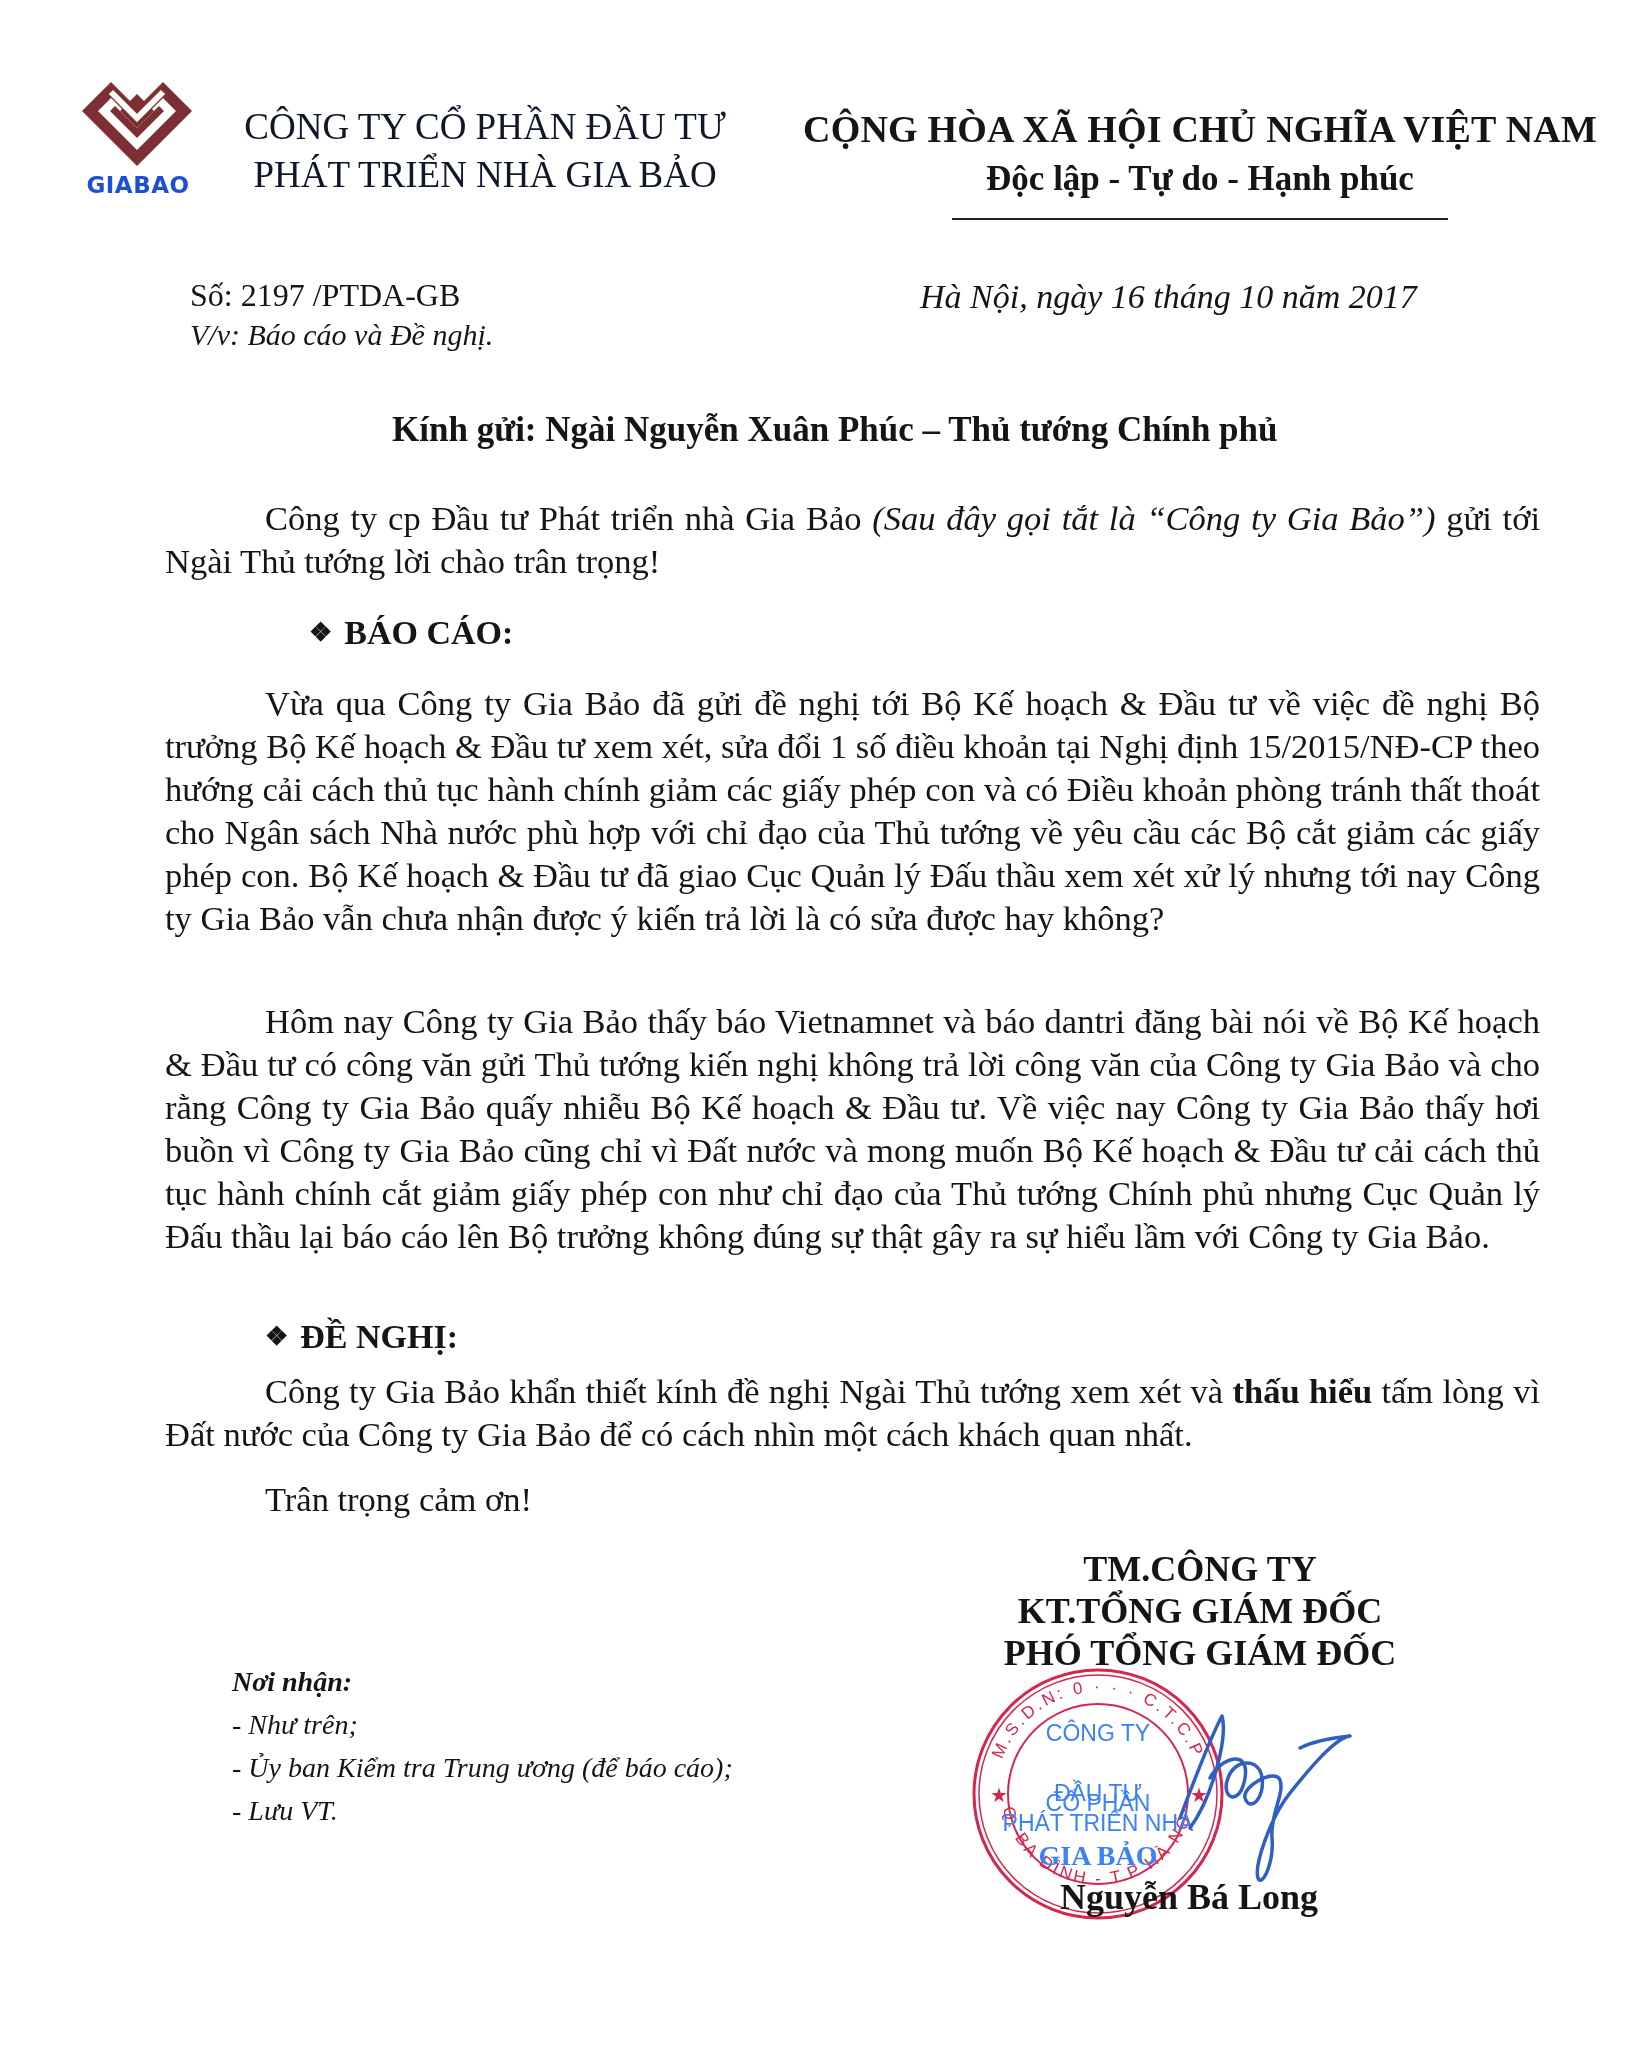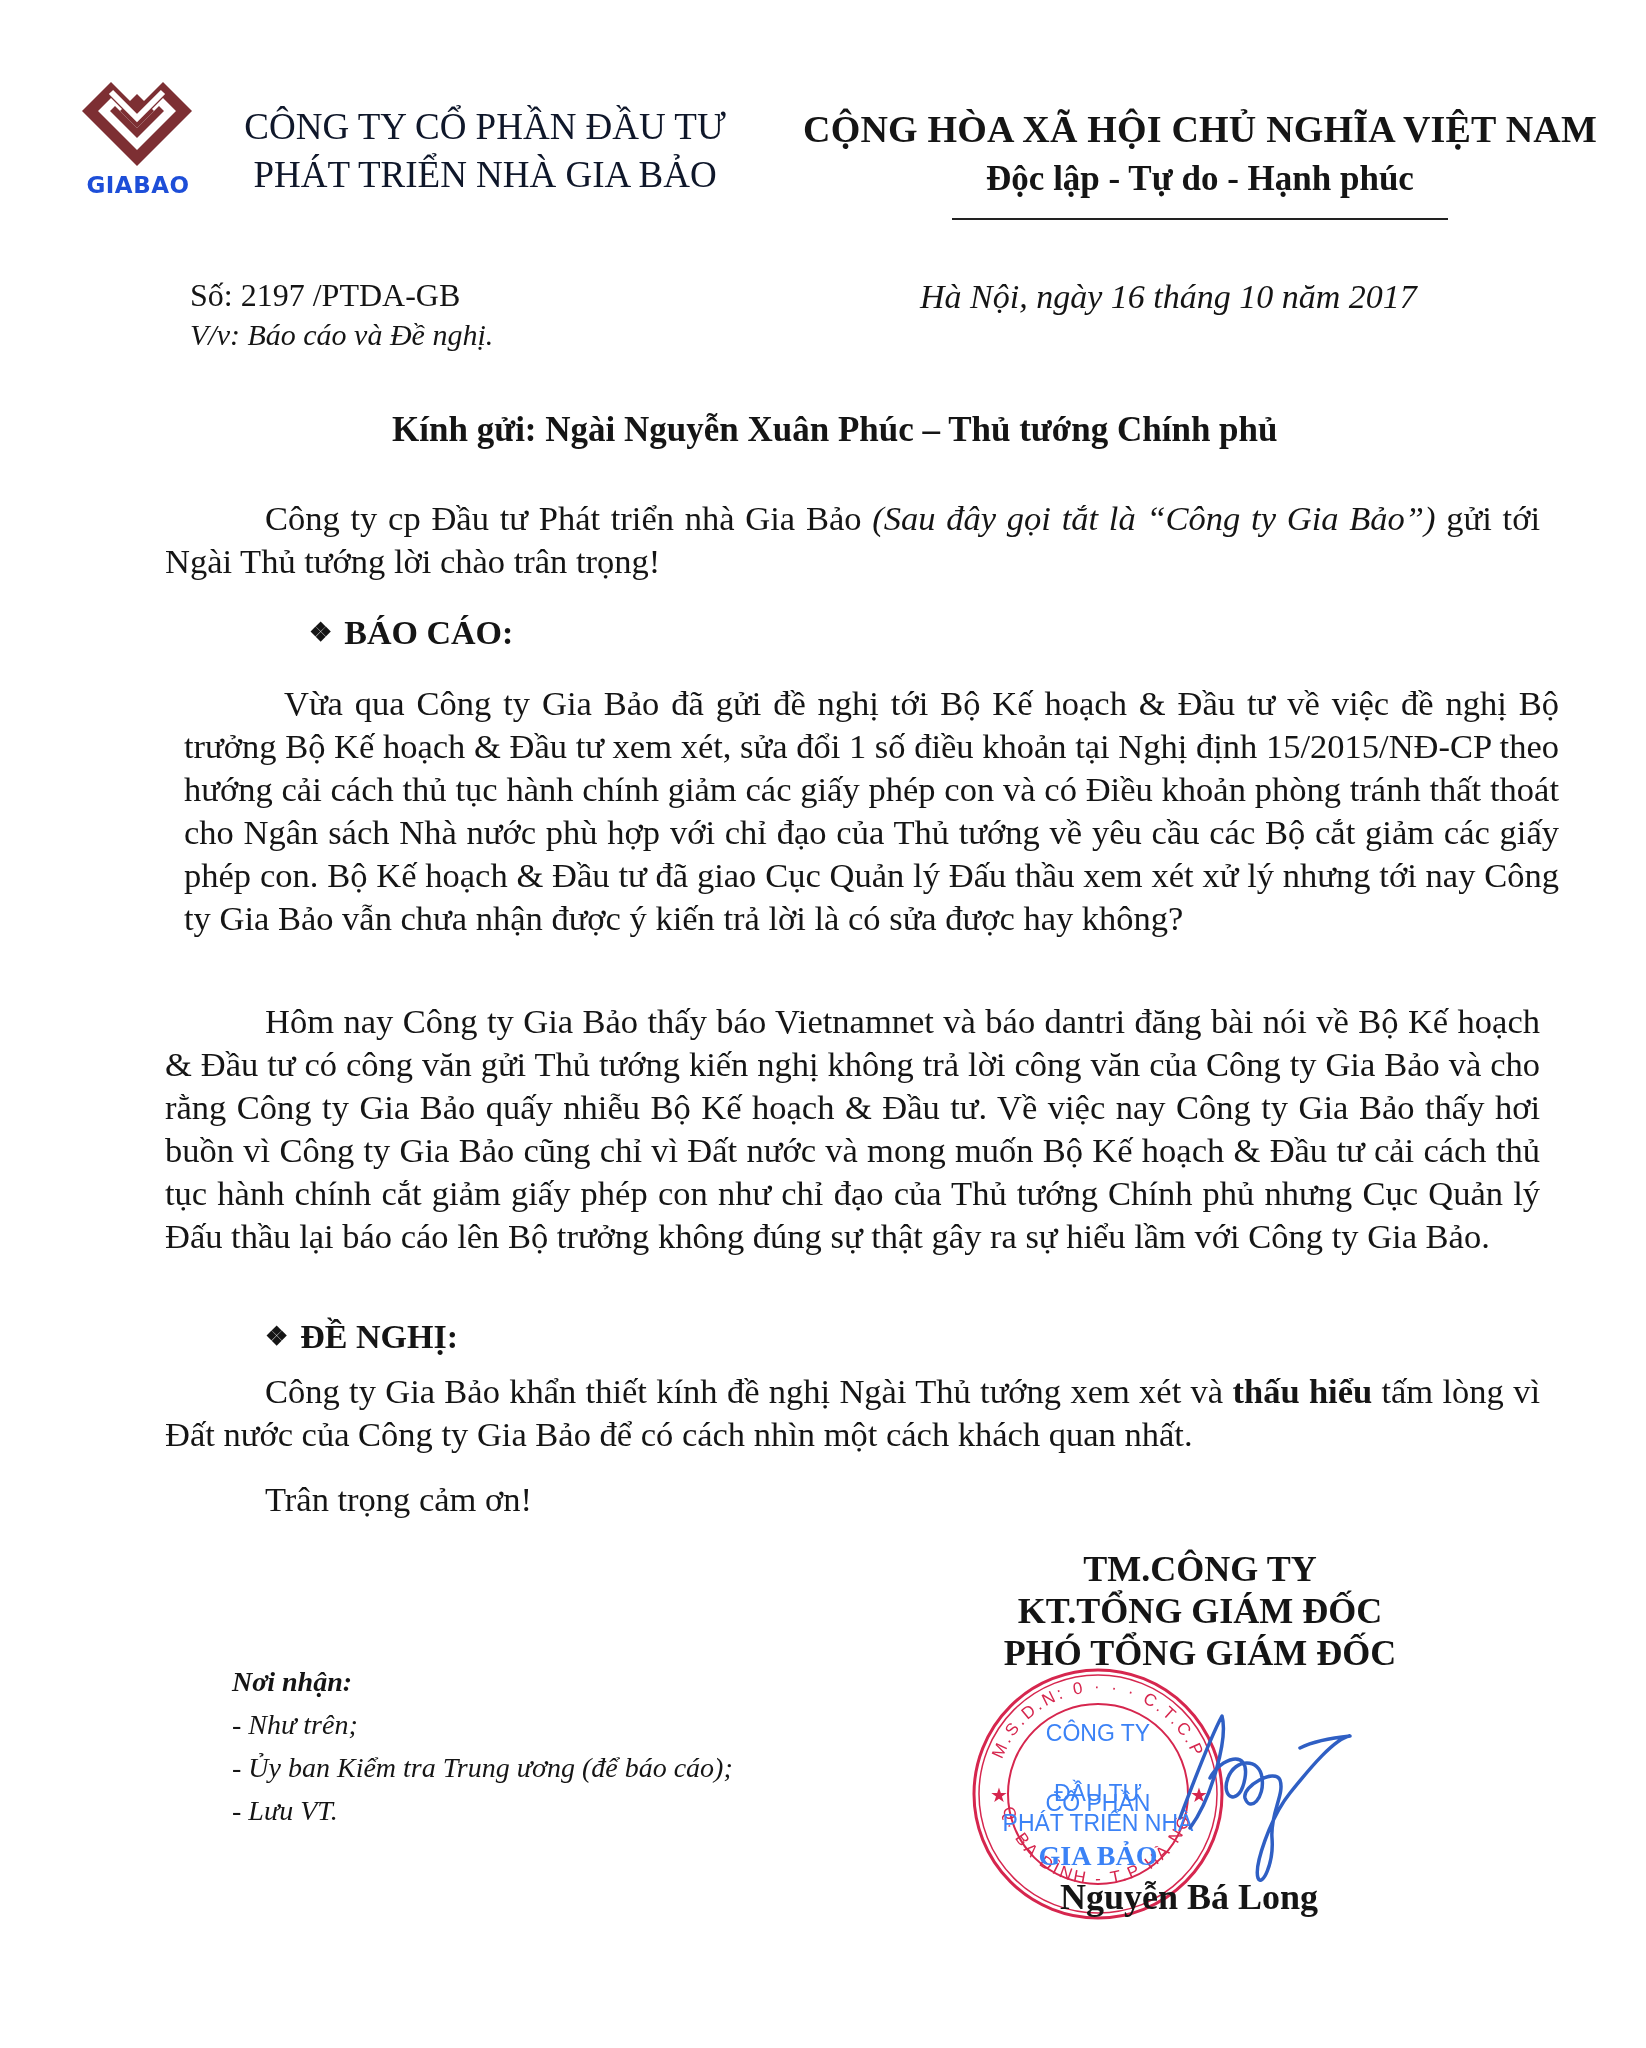--- a/index.html
+++ b/index.html
@@ -103,21 +103,21 @@
 <div class="abs addressee">Kính gửi:  Ngài Nguyễn Xuân Phúc – Thủ tướng Chính phủ</div>
 
 <div class="abs body-text" style="top: 497px;">
   <span class="indent"></span><span>Công ty cp Đầu tư Phát triển nhà Gia Bảo </span><i>(Sau đây gọi tắt là “Công ty Gia Bảo”)</i><span> gửi tới Ngài Thủ tướng lời chào trân trọng!</span>
 </div>
 
 <div class="abs heading" style="top: 614px; margin-left: 44px;">
   <span class="diamond">❖</span><span>BÁO CÁO:</span>
 </div>
 
-<div class="abs body-text" style="top: 682px; margin-left: 19px;">
+<div class="abs body-text" style="top: 682px;">
   <span class="indent"></span><span>Vừa qua Công ty Gia Bảo đã gửi đề nghị tới Bộ Kế hoạch &amp; Đầu tư về việc đề nghị Bộ trưởng Bộ Kế hoạch &amp; Đầu tư xem xét, sửa đổi 1 số điều khoản tại Nghị định 15/2015/NĐ-CP theo hướng cải cách thủ tục hành chính giảm các giấy phép con và có Điều khoản phòng tránh thất thoát cho Ngân sách Nhà nước phù hợp với chỉ đạo của Thủ tướng về yêu cầu các Bộ cắt giảm các giấy phép con. Bộ Kế hoạch &amp; Đầu tư đã giao Cục Quản lý Đấu thầu xem xét xử lý nhưng tới nay Công ty Gia Bảo vẫn chưa nhận được ý kiến trả lời là có sửa được hay không?</span>
 </div>
 
 <div class="abs body-text" style="top: 1000px;">
   <span class="indent"></span><span>Hôm nay Công ty Gia Bảo thấy báo Vietnamnet và báo dantri đăng bài nói về Bộ Kế hoạch &amp; Đầu tư có công văn gửi Thủ tướng kiến nghị không trả lời công văn của Công ty Gia Bảo và cho rằng Công ty Gia Bảo quấy nhiễu Bộ Kế hoạch &amp; Đầu tư. Về việc nay Công ty Gia Bảo thấy hơi buồn vì Công ty Gia Bảo cũng chỉ vì Đất nước và mong muốn Bộ Kế hoạch &amp; Đầu tư cải cách thủ tục hành chính cắt giảm giấy phép con như chỉ đạo của Thủ tướng Chính phủ nhưng Cục Quản lý Đấu thầu lại báo cáo lên Bộ trưởng không đúng sự thật gây ra sự hiểu lầm với Công ty Gia Bảo.</span>
 </div>
 
 <div class="abs heading" style="top: 1318px;">
   <span class="diamond">❖</span><span>ĐỀ NGHỊ:</span>
 </div>

